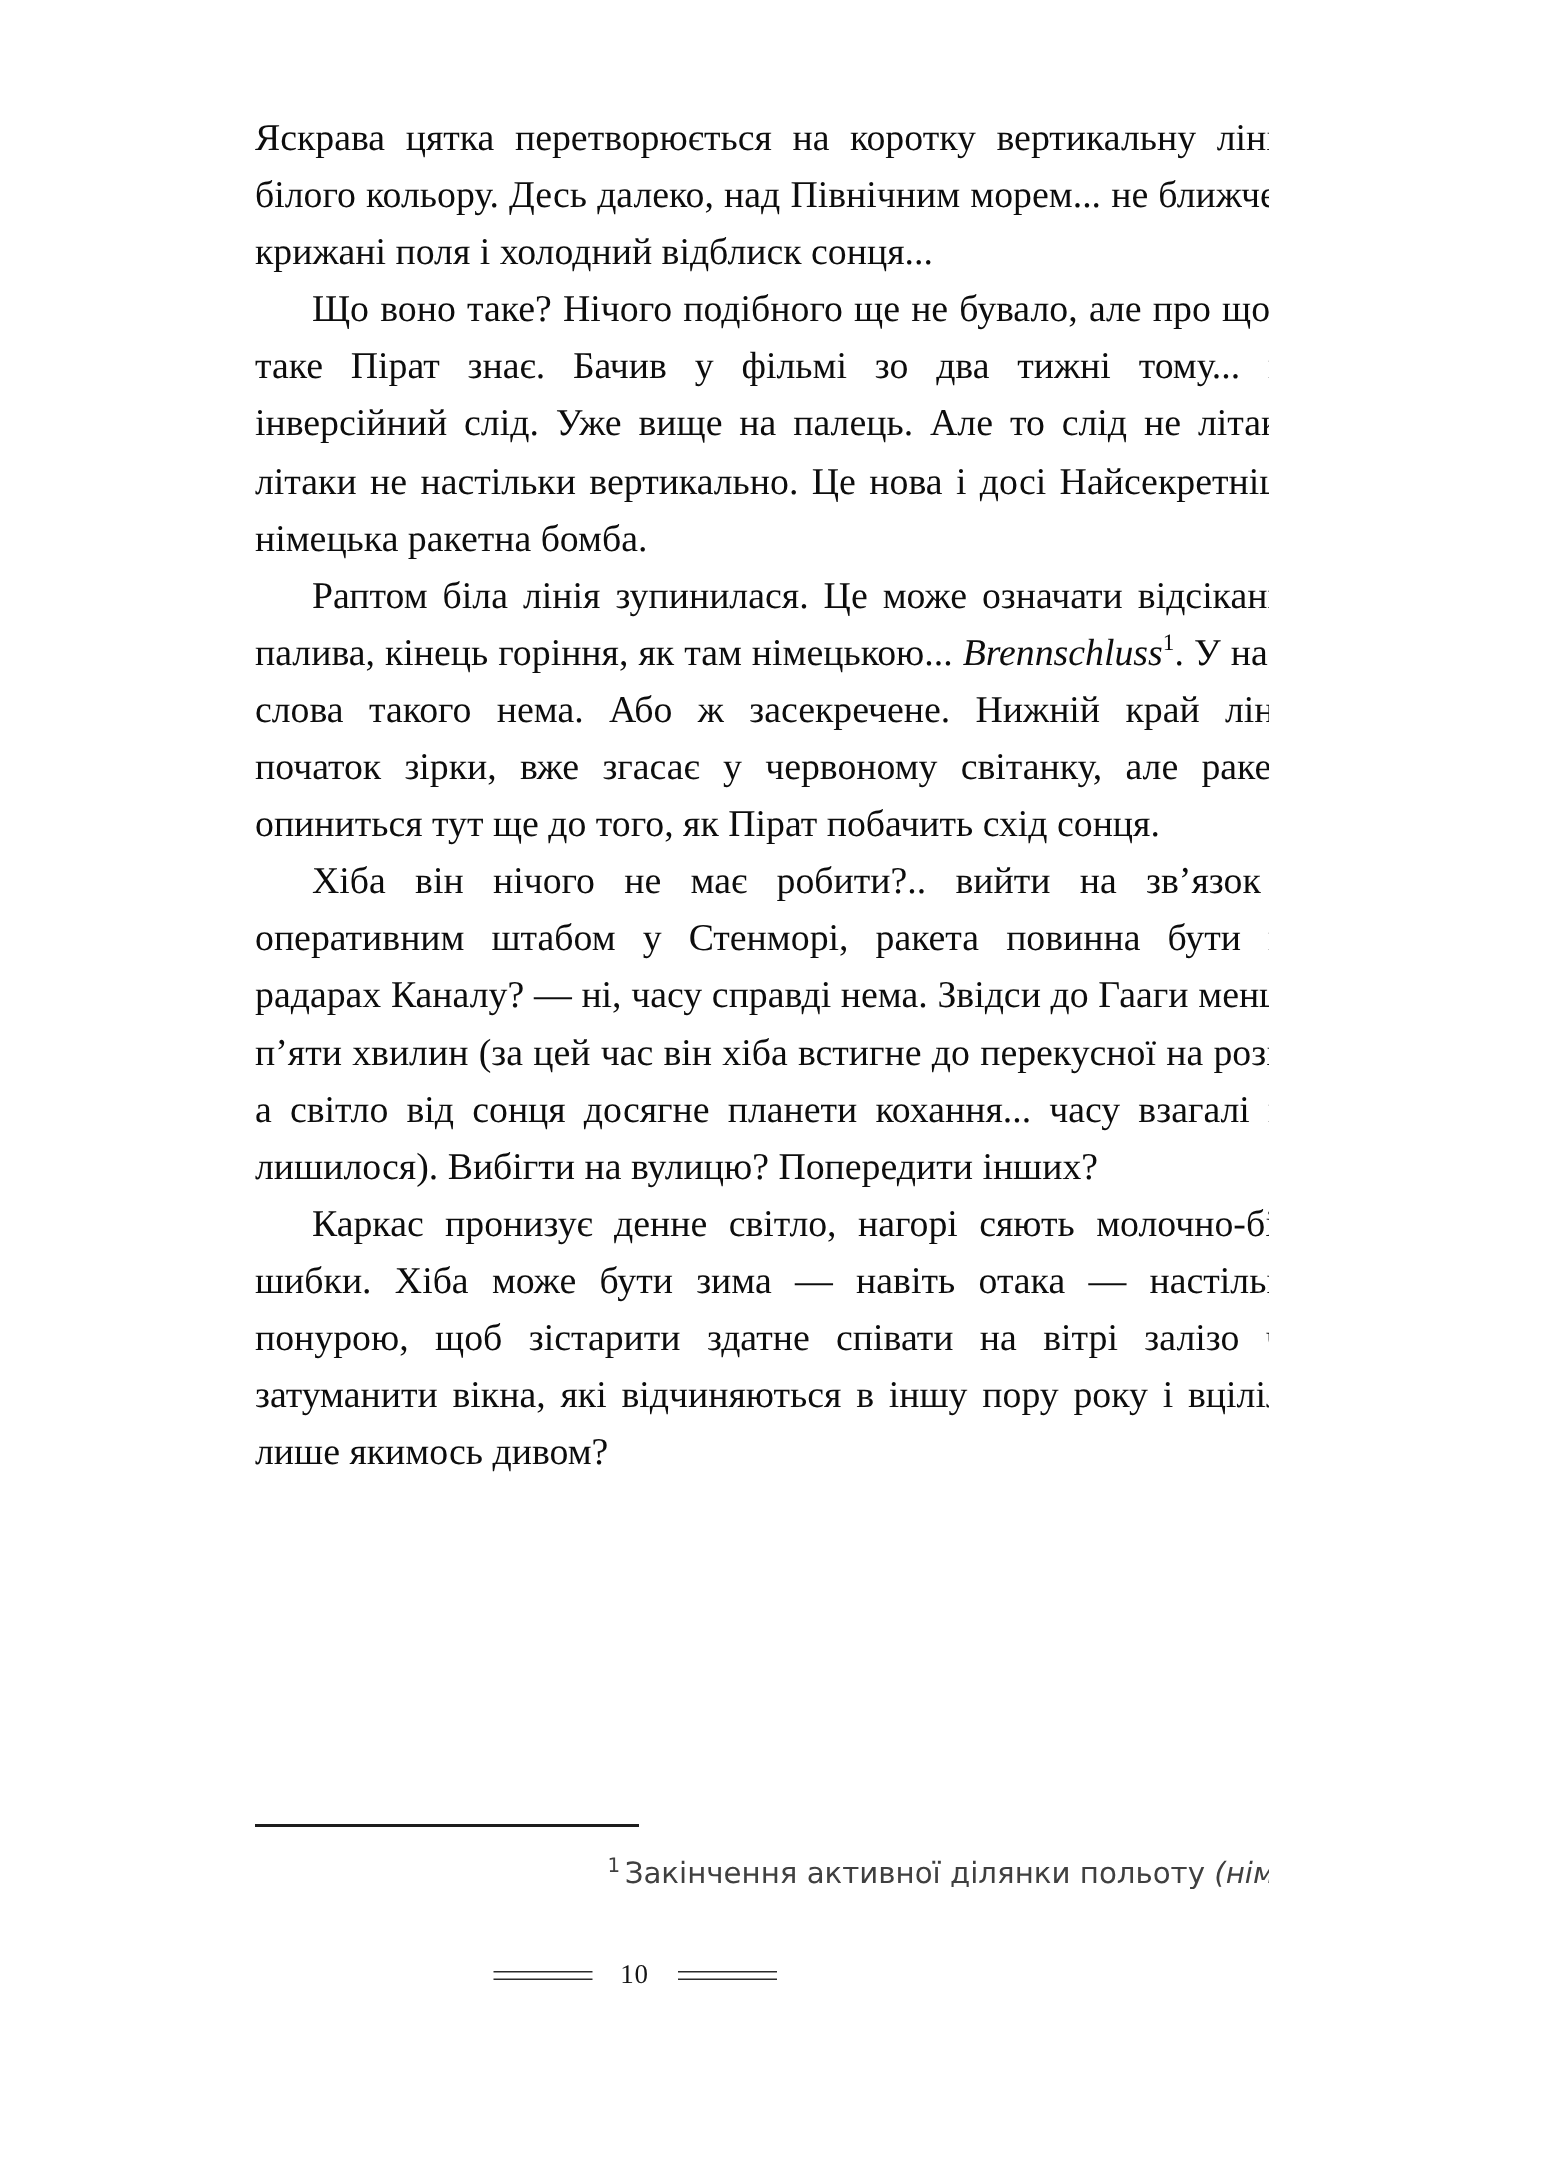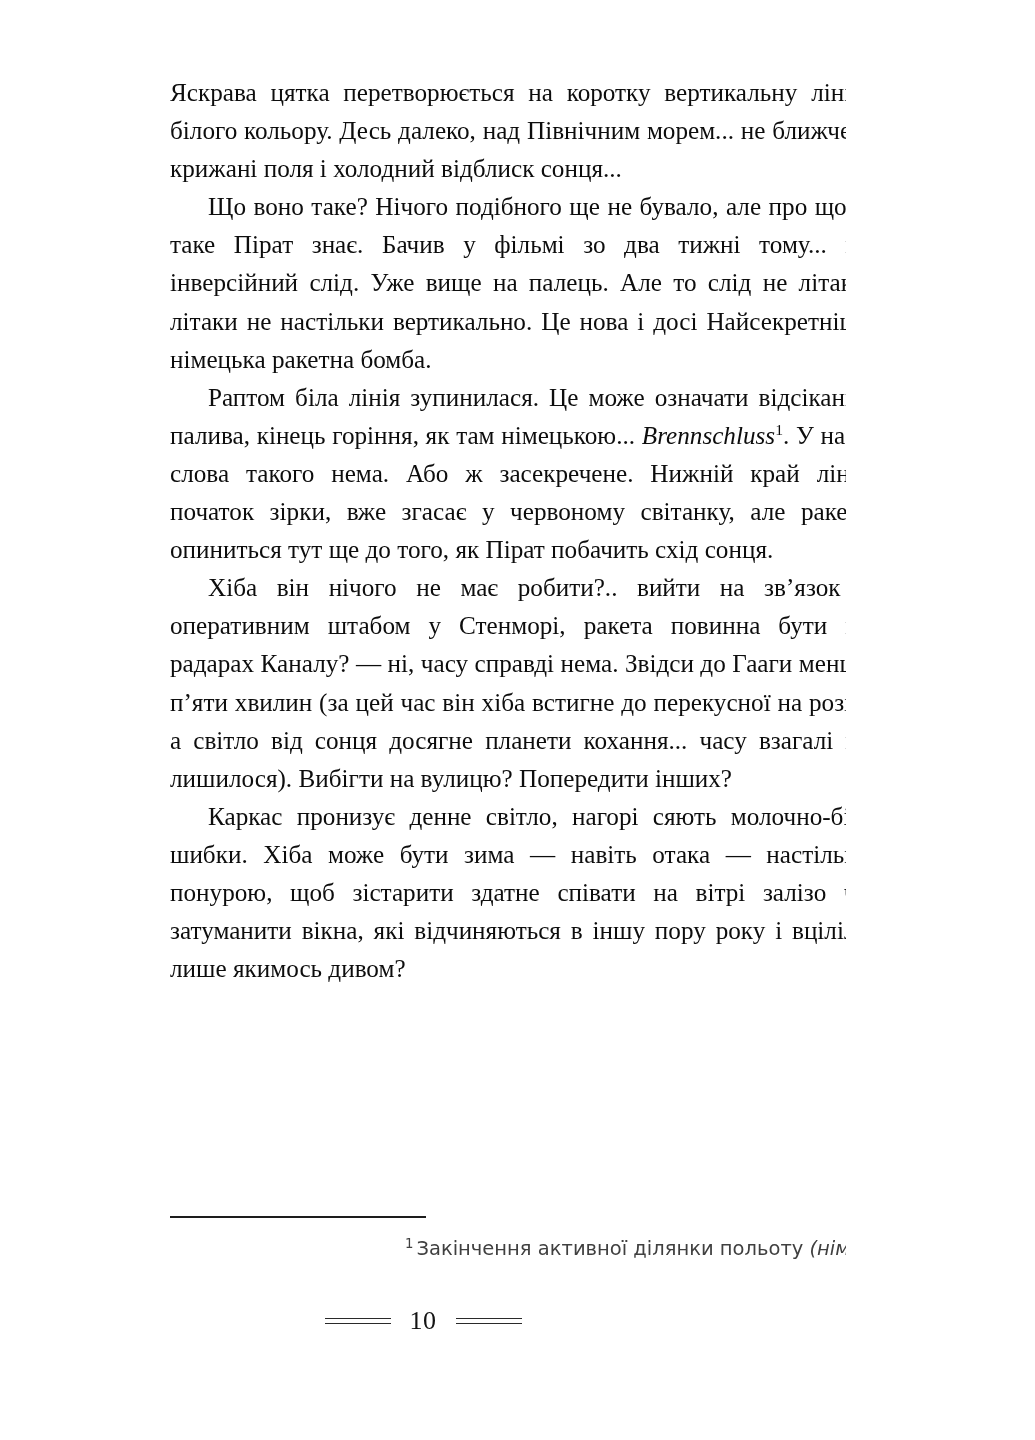--- a/index.html
+++ b/index.html
@@ -104,21 +104,21 @@
   .folio-rule {
     width: 66px;
     height: 6px;
     border-top: 1.6px solid #2a2a2a;
     border-bottom: 1.6px solid #2a2a2a;
     box-sizing: border-box;
   }
 
   .folio-number {
     font-family: "Liberation Serif", "DejaVu Serif", serif;
-    font-size: 26px;
+    font-size: 18px;
     color: #141414;
     letter-spacing: 0.5px;
   }
 </style>
 </head>
 <body>
 
 <div class="page">
 
   <div class="text-block">

